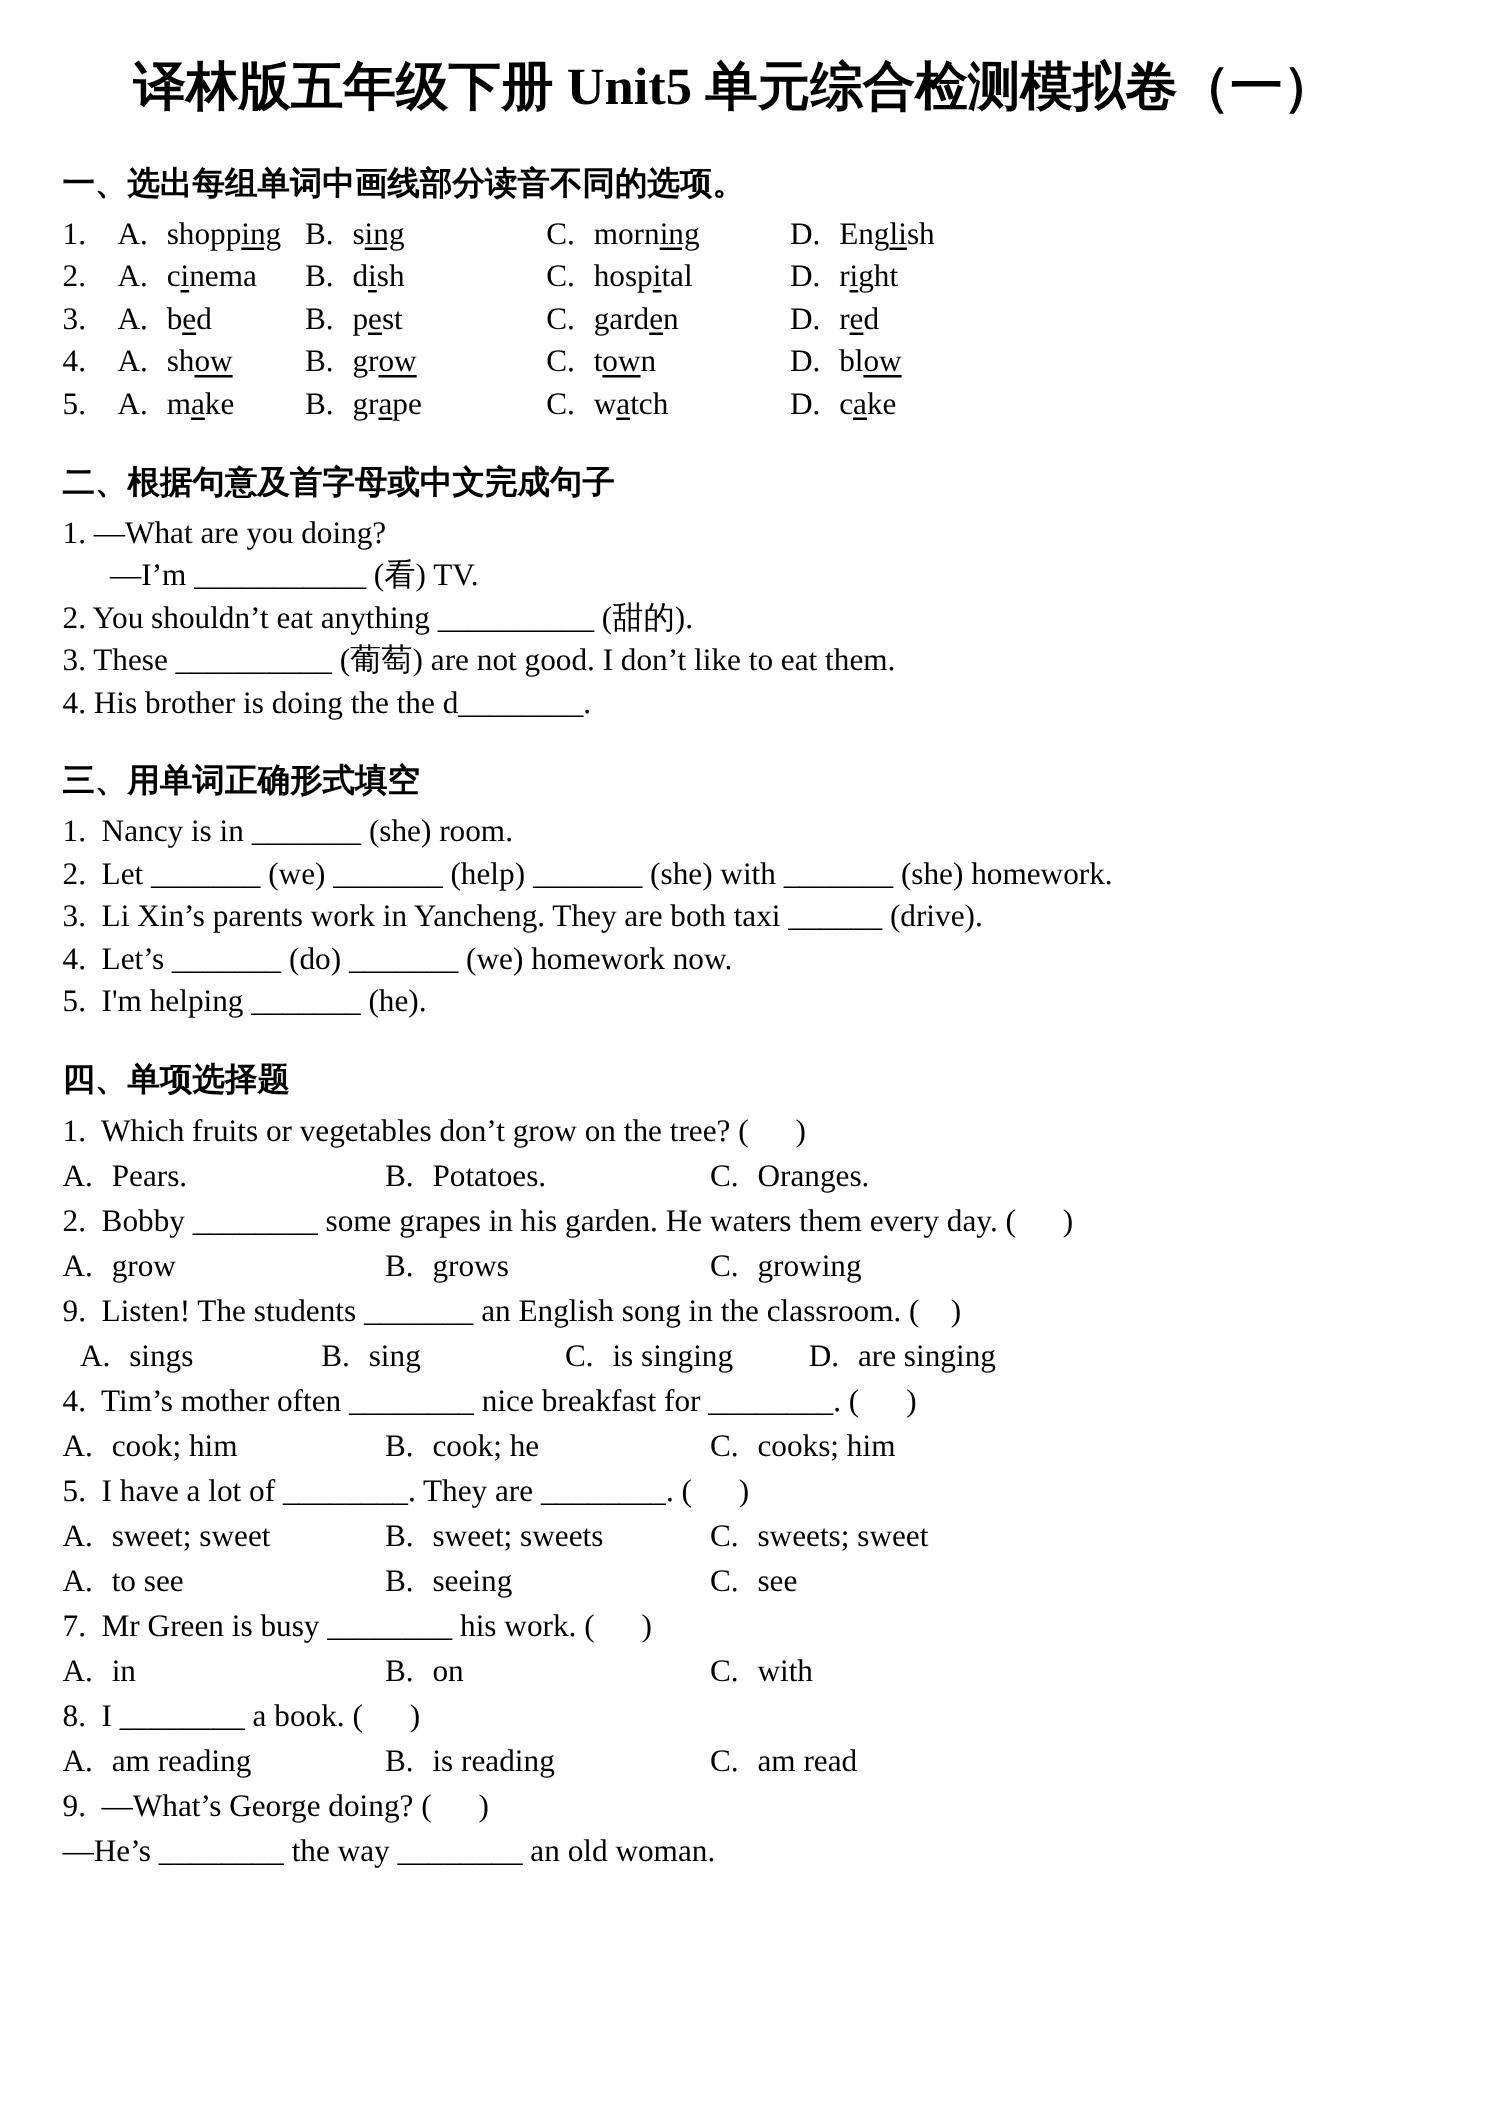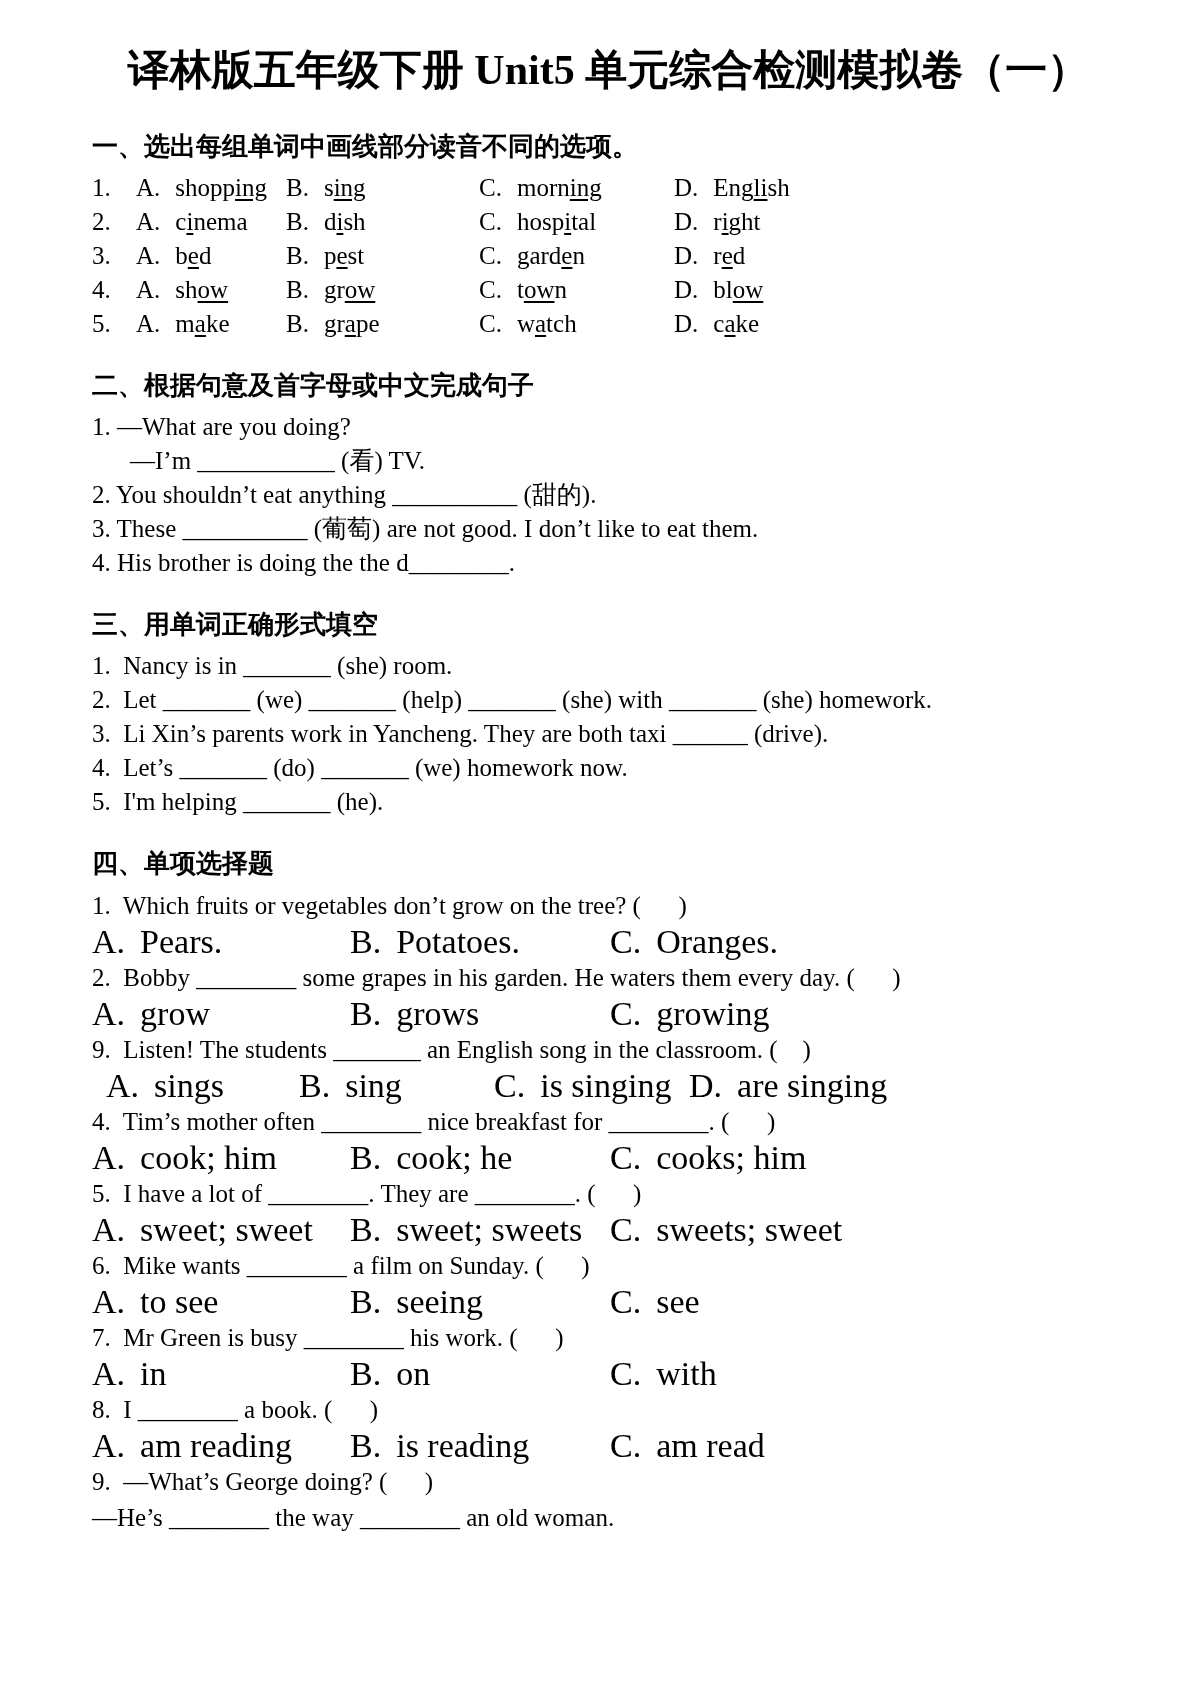--- a/index.html
+++ b/index.html
@@ -11,21 +11,21 @@
     width: 1191px;
     height: 1684px;
     overflow: hidden;
     color: #000000;
     font-family: "Liberation Serif", "DejaVu Serif", serif;
   }
   .page {
     box-sizing: border-box;
     width: 100%;
     height: 100%;
-    padding: 44px 66px 0 92px;
+    padding: 44px 66px 0 50px;
   }
   .title {
     font-size: 42px;
     font-weight: bold;
     text-align: center;
     margin: 0 0 32px 0;
     line-height: 1.25;
     white-space: pre-wrap;
   }
   .sec-heading {
@@ -49,21 +49,21 @@
     line-height: 34px;
   }
   .opt-label { margin-right: 15px; }
   .q-line {
     font-size: 25px;
     line-height: 36px;
     white-space: pre-wrap;
   }
   .opt-row {
     display: grid;
-    font-size: 34px;
+    font-size: 25px;
     line-height: 36px;
   }
   .opt-row.cols-3 { grid-template-columns: 258px 260px 1fr; }
   .opt-row.cols-4 { grid-template-columns: 193px 195px 195px 1fr; margin-left: 14px; }
   u {
     text-underline-offset: 3px;
   }
 </style>
 </head>
 <body>
@@ -162,21 +162,20 @@
           <span class="opt-cell"><span class="opt-label">A.</span><span class="opt-text">cook; him</span></span>
           <span class="opt-cell"><span class="opt-label">B.</span><span class="opt-text">cook; he</span></span>
           <span class="opt-cell"><span class="opt-label">C.</span><span class="opt-text">cooks; him</span></span>
         </div>
         <div class="q-line">5.  I have a lot of ________. They are ________. (      )</div>
         <div class="opt-row cols-3">
           <span class="opt-cell"><span class="opt-label">A.</span><span class="opt-text">sweet; sweet</span></span>
           <span class="opt-cell"><span class="opt-label">B.</span><span class="opt-text">sweet; sweets</span></span>
           <span class="opt-cell"><span class="opt-label">C.</span><span class="opt-text">sweets; sweet</span></span>
         </div>
-        <div class="q-line">6.  Mike wants ________ a film on Sunday. (      )</div>
         <div class="opt-row cols-3">
           <span class="opt-cell"><span class="opt-label">A.</span><span class="opt-text">to see</span></span>
           <span class="opt-cell"><span class="opt-label">B.</span><span class="opt-text">seeing</span></span>
           <span class="opt-cell"><span class="opt-label">C.</span><span class="opt-text">see</span></span>
         </div>
         <div class="q-line">7.  Mr Green is busy ________ his work. (      )</div>
         <div class="opt-row cols-3">
           <span class="opt-cell"><span class="opt-label">A.</span><span class="opt-text">in</span></span>
           <span class="opt-cell"><span class="opt-label">B.</span><span class="opt-text">on</span></span>
           <span class="opt-cell"><span class="opt-label">C.</span><span class="opt-text">with</span></span>

